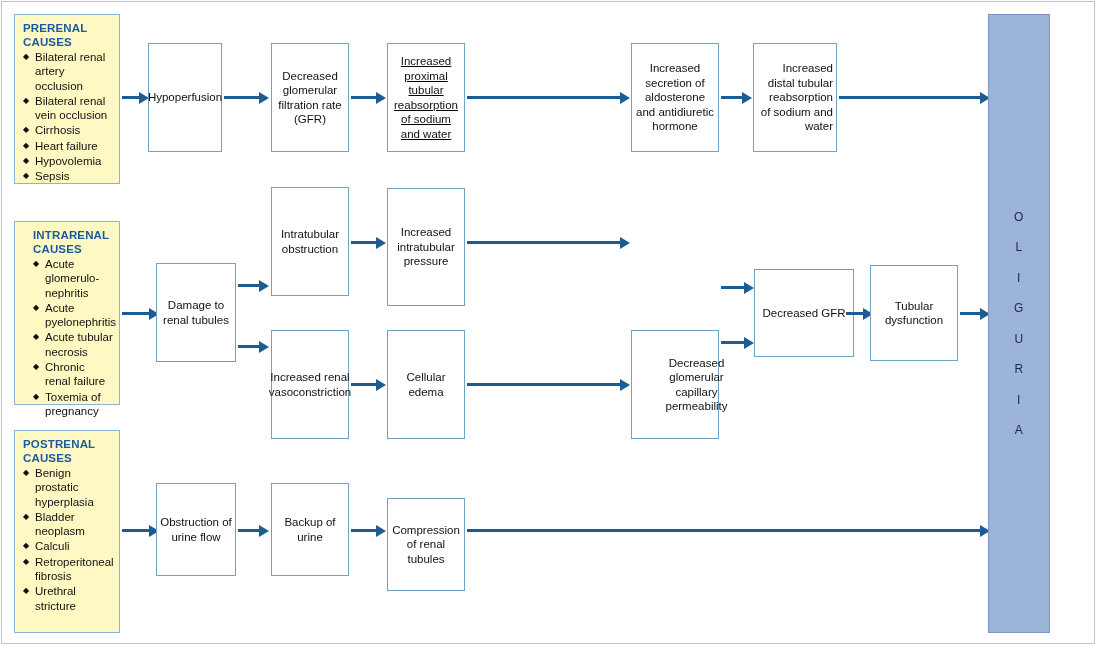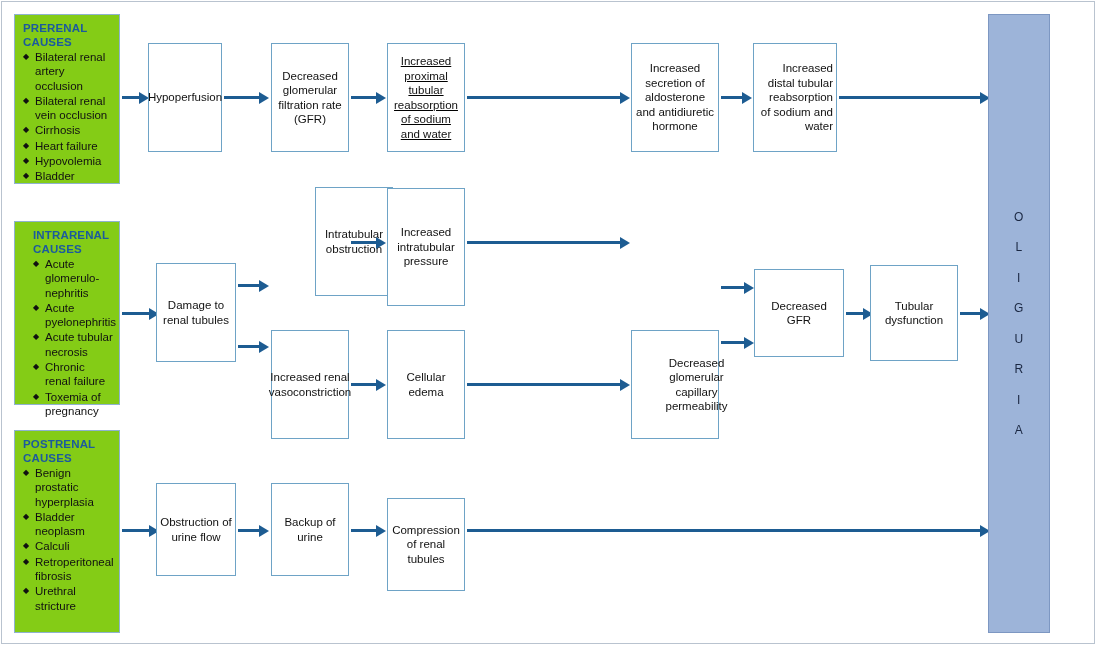--- a/index.html
+++ b/index.html
@@ -25,21 +25,21 @@
     top: 1px;
     width: 1094px;
     height: 643px;
     border: 1px solid #b9c3cf;
     box-sizing: border-box;
     pointer-events: none;
   }
 
   .cause-box {
     position: absolute;
-    background: #84cc16;
+    background: #fef9c3;
     border: 1px solid #8fb2cf;
     box-sizing: border-box;
     padding: 7px 6px 6px 8px;
   }
   .cause-title {
     color: #1b5a9e;
     font-weight: bold;
     font-size: 11.5px;
     line-height: 13.5px;
     letter-spacing: 0.15px;
@@ -129,21 +129,21 @@
     <div class="cause-title">
       <div>PRERENAL</div>
       <div>CAUSES</div>
     </div>
     <ul class="cause-list">
       <li><span class="dia">◆</span><span>Bilateral renal artery occlusion</span></li>
       <li><span class="dia">◆</span><span>Bilateral renal vein occlusion</span></li>
       <li><span class="dia">◆</span><span>Cirrhosis</span></li>
       <li><span class="dia">◆</span><span>Heart failure</span></li>
       <li><span class="dia">◆</span><span>Hypovolemia</span></li>
-      <li><span class="dia">◆</span><span>Bladder</span></li>
+      <li><span class="dia">◆</span><span>Sepsis</span></li>
     </ul>
   </div>
 
   <div class="cause-box" style="left:14px; top:221px; width:106px; height:184px;padding-left:18px;">
     <div class="cause-title">
       <div>INTRARENAL</div>
       <div>CAUSES</div>
     </div>
     <ul class="cause-list">
       <li><span class="dia">◆</span><span>Acute glomerulo-nephritis</span></li>
@@ -201,21 +201,21 @@
   <div class="arrow" style="left:839px; top:96px; width:142px;"></div>
 
   <div class="arrow" style="left:122px; top:312px; width:28px;"></div>
 
   <div class="proc-box" style="left:156px; top:263px; width:80px; height:99px;">
     <span>Damage to renal tubules</span>
   </div>
 
   <div class="arrow" style="left:238px; top:284px; width:22px;"></div>
 
-  <div class="proc-box" style="left:271px; top:187px; width:78px; height:109px;margin-left:44px;">
+  <div class="proc-box" style="left:271px; top:187px; width:78px; height:109px;">
     <span>Intratubular obstruction</span>
   </div>
 
   <div class="arrow" style="left:351px; top:241px; width:26px;"></div>
 
   <div class="proc-box" style="left:387px; top:188px; width:78px; height:118px;">
     <span>Increased intratubular pressure</span>
   </div>
 
   <div class="arrow" style="left:467px; top:241px; width:154px;"></div>
@@ -236,21 +236,21 @@
   </div>
 
   <div class="arrow" style="left:467px; top:383px; width:154px;"></div>
 
   <div class="proc-box" style="left:631px; top:330px; width:88px; height:109px;padding-left:43px;">
     <span>Decreased glomerular capillary permeability</span>
   </div>
 
   <div class="arrow" style="left:721px; top:341px; width:24px;"></div>
 
-  <div class="proc-box" style="left:754px; top:269px; width:90px; height:88px;">
+  <div class="proc-box" style="left:754px; top:269px; width:100px; height:88px;">
     <span>Decreased GFR</span>
   </div>
 
   <div class="arrow" style="left:846px; top:312px; width:18px;"></div>
 
   <div class="proc-box" style="left:870px; top:265px; width:88px; height:96px;">
     <span>Tubular dysfunction</span>
   </div>
 
   <div class="arrow" style="left:960px; top:312px; width:21px;"></div>

